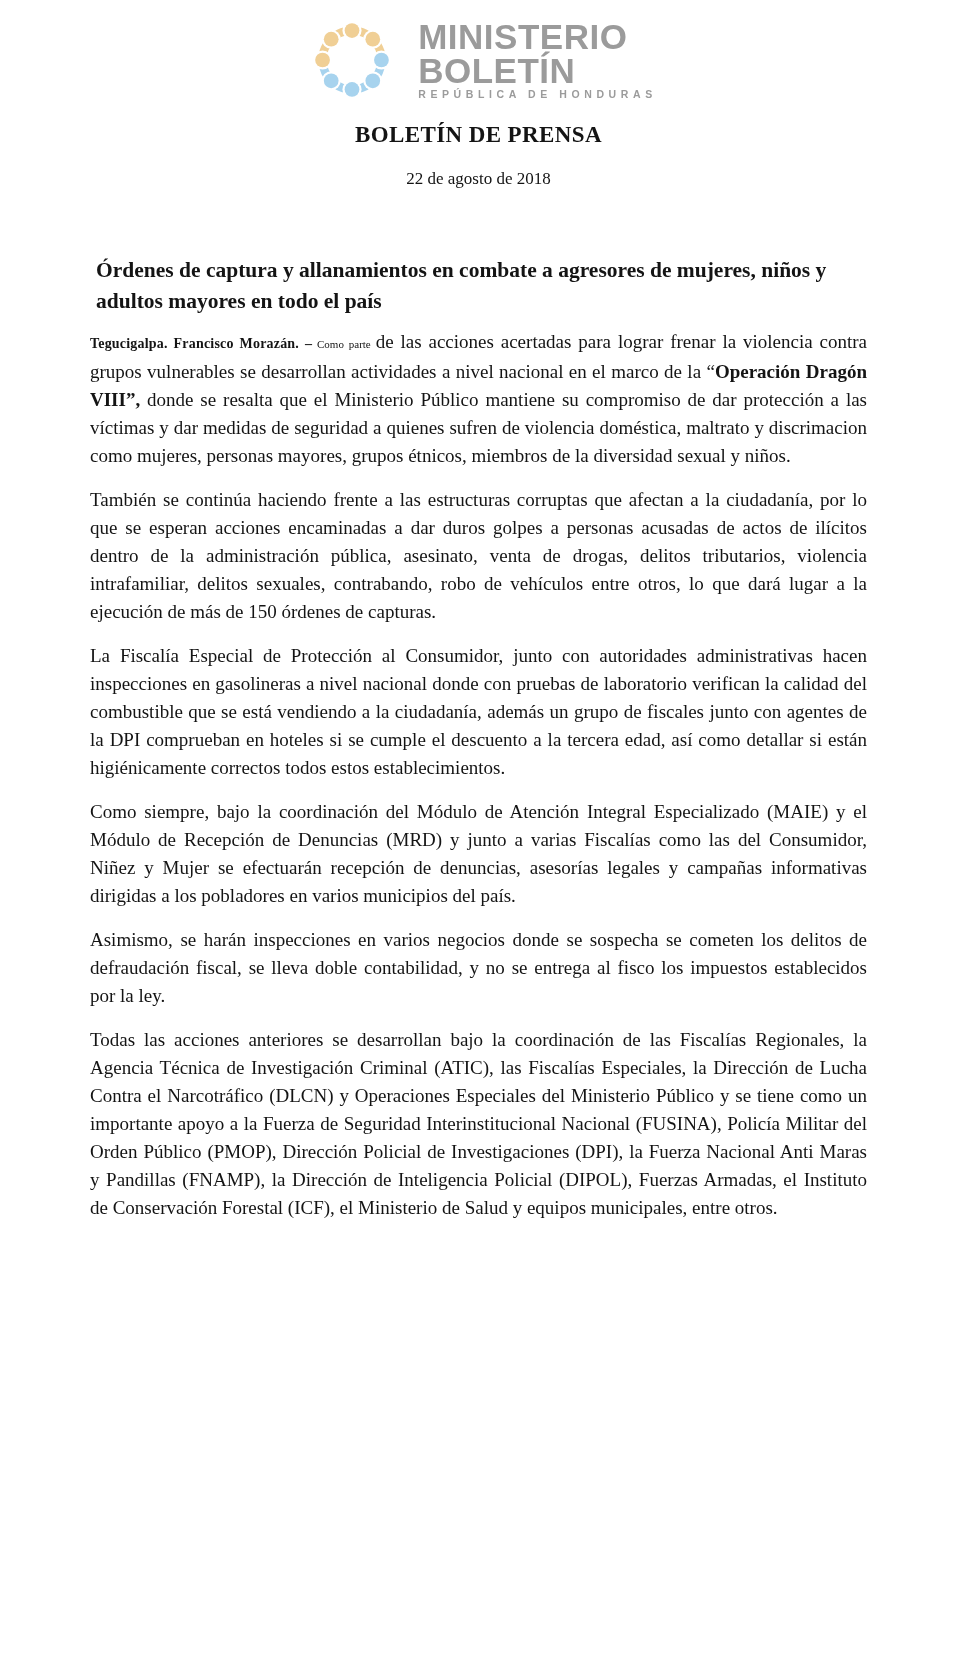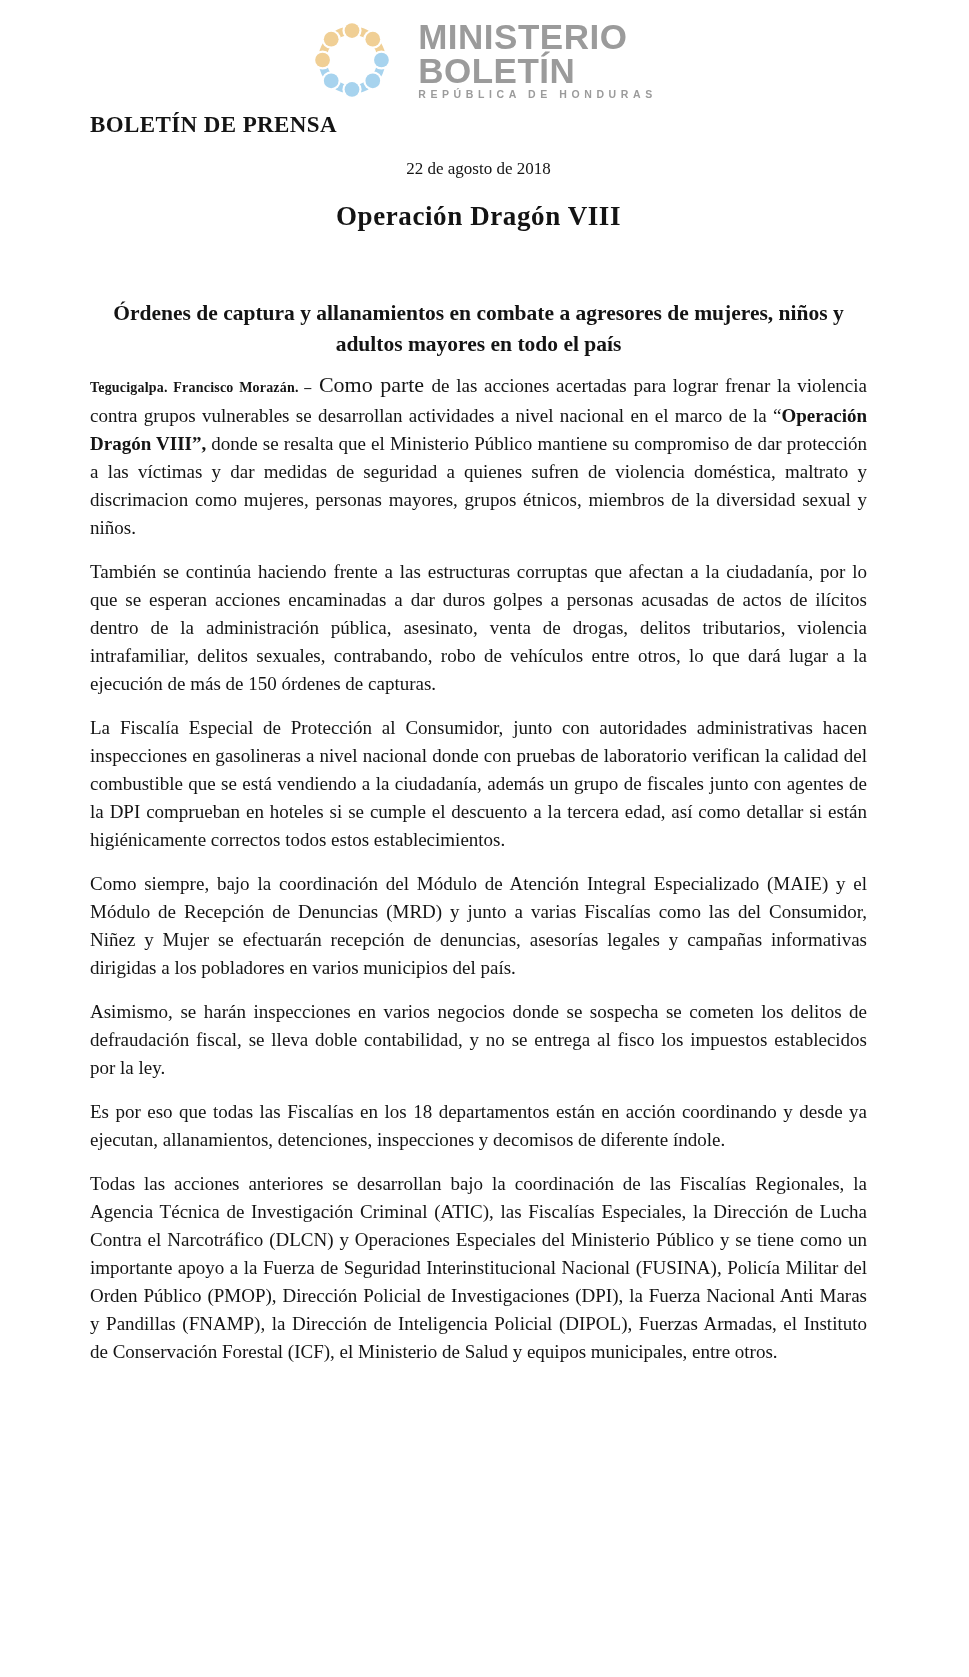--- a/index.html
+++ b/index.html
@@ -44,60 +44,59 @@
   }
   .tagline{
     font-family:"Liberation Sans","DejaVu Sans",sans-serif;
     font-weight:bold;
     font-size:10.5px;
     letter-spacing:4.6px;
     color:var(--brand-gray);
     margin-top:1px;
   }
   .bulletin{
-    text-align:left;
+    text-align:center;
     font-weight:bold;
     font-size:23px;
     letter-spacing:0.4px;
-    margin-top:6px;
+    margin-top:16px;
   }
   
   .date{
     text-align:center;
     font-size:17px;
     margin:21px 0 0 0;
   }
   .title{
     text-align:center;
     font-weight:bold;
     font-size:27px;
     letter-spacing:0.6px;
     margin:22px 0 0 0;
   }
   .subtitle{
-    text-align:center;
     font-weight:bold;
     font-size:21.5px;
     line-height:1.42;
     margin:66px 0 12px 0;
     padding:0 6px;
   }
   
   .body-p{
     font-size:19px;
     line-height:28px;
     text-align:justify;
     margin:0 0 16px 0;
   }
   .dateline{
     font-weight:bold;
     font-size:14px;
     letter-spacing:0.2px;
   }
-  .lead-small{font-size:22px;}
+  .lead-small{font-size:11px;}
   .bold{font-weight:bold;}
   
   .footer-line{
     text-align:center;
     font-weight:bold;
     font-size:22px;
   }
   .footer-line.first{margin-top:16px;}
   .footer-line.second{margin-top:31px;}
 </style>
@@ -137,30 +136,28 @@
         <div class="brand-line">MINISTERIO</div>
         <div class="brand-line">BOLETÍN</div>
         <div class="tagline">REPÚBLICA DE HONDURAS</div>
       </div>
     </div>
     <div class="bulletin">BOLETÍN DE PRENSA</div>
   </header>
 
   <div class="date">22 de agosto de 2018</div>
 
-  <h1 class="title">Operación Dragón VIII</h1>
 
   <h2 class="subtitle">Órdenes de captura y allanamientos en combate a agresores de mujeres, niños y adultos mayores en todo el país</h2>
 
   <main>
     <p class="body-p">
       <span class="dateline">Tegucigalpa. Francisco Morazán. –</span><span class="lead-small">  Como parte </span><span>de las acciones acertadas para lograr frenar la violencia contra grupos vulnerables se desarrollan actividades a nivel nacional en el marco de la “</span><span class="bold">Operación Dragón VIII”,</span><span> donde se resalta que el Ministerio Público mantiene su compromiso de dar protección a las víctimas y dar medidas de seguridad a quienes sufren de violencia doméstica, maltrato y discrimacion como mujeres, personas mayores, grupos étnicos, miembros de la diversidad sexual y niños.</span>
     </p>
     <p class="body-p">También se continúa haciendo frente a las estructuras corruptas que afectan a la ciudadanía, por lo que se esperan acciones encaminadas a dar duros golpes a personas acusadas de actos de ilícitos dentro de la administración pública, asesinato, venta de drogas, delitos tributarios, violencia intrafamiliar, delitos sexuales, contrabando, robo de vehículos entre otros, lo que dará lugar a la ejecución de más de 150 órdenes de capturas.</p>
     <p class="body-p">La Fiscalía Especial de Protección al Consumidor, junto con autoridades administrativas hacen inspecciones en gasolineras a nivel nacional donde con pruebas de laboratorio verifican la calidad del combustible que se está vendiendo a la ciudadanía, además un grupo de fiscales junto con agentes de la DPI comprueban en hoteles si se cumple el descuento a la tercera edad, así como detallar si están higiénicamente correctos todos estos establecimientos.</p>
     <p class="body-p">Como siempre, bajo la coordinación del Módulo de Atención Integral Especializado (MAIE) y el Módulo de Recepción de Denuncias (MRD) y junto a varias Fiscalías como las del Consumidor, Niñez y Mujer se efectuarán recepción de denuncias, asesorías legales y campañas informativas dirigidas a los pobladores en varios municipios del país.</p>
     <p class="body-p">Asimismo, se harán inspecciones en varios negocios donde se sospecha se cometen los delitos de defraudación fiscal, se lleva doble contabilidad, y no se entrega al fisco los impuestos establecidos por la ley.</p>
-    <p class="body-p">Es por eso que todas las Fiscalías en los 18 departamentos están en acción coordinando y desde ya ejecutan, allanamientos, detenciones, inspecciones y decomisos de diferente índole.</p>
     <p class="body-p">Todas las acciones anteriores se desarrollan bajo la coordinación de las Fiscalías Regionales, la Agencia Técnica de Investigación Criminal (ATIC), las Fiscalías Especiales, la Dirección de Lucha Contra el Narcotráfico (DLCN) y Operaciones Especiales del Ministerio Público y se tiene como un importante apoyo a la Fuerza de Seguridad Interinstitucional Nacional (FUSINA), Policía Militar del Orden Público (PMOP), Dirección Policial de Investigaciones (DPI), la Fuerza Nacional Anti Maras y Pandillas (FNAMP), la Dirección de Inteligencia Policial (DIPOL), Fuerzas Armadas, el Instituto de Conservación Forestal (ICF), el Ministerio de Salud y equipos municipales, entre otros.</p>
   </main>
 
 
 </div>
 
 </body></html>

